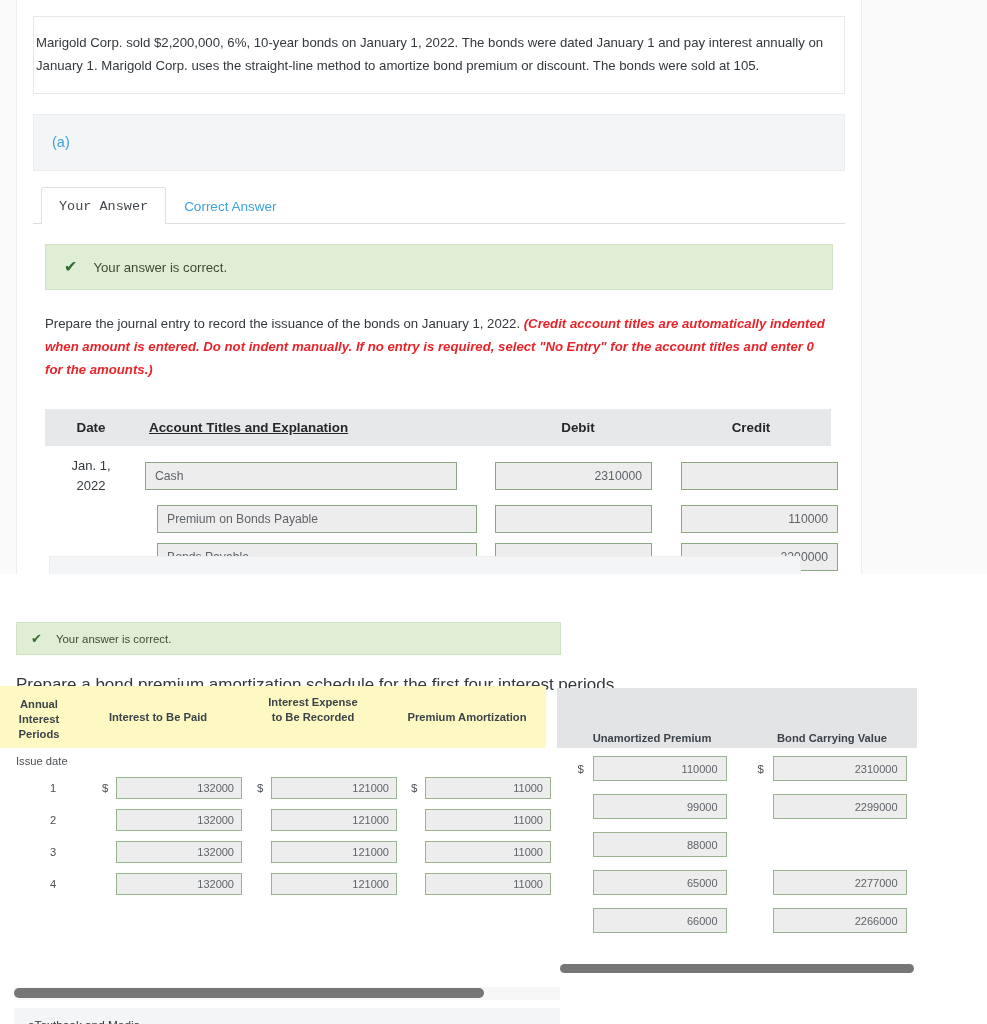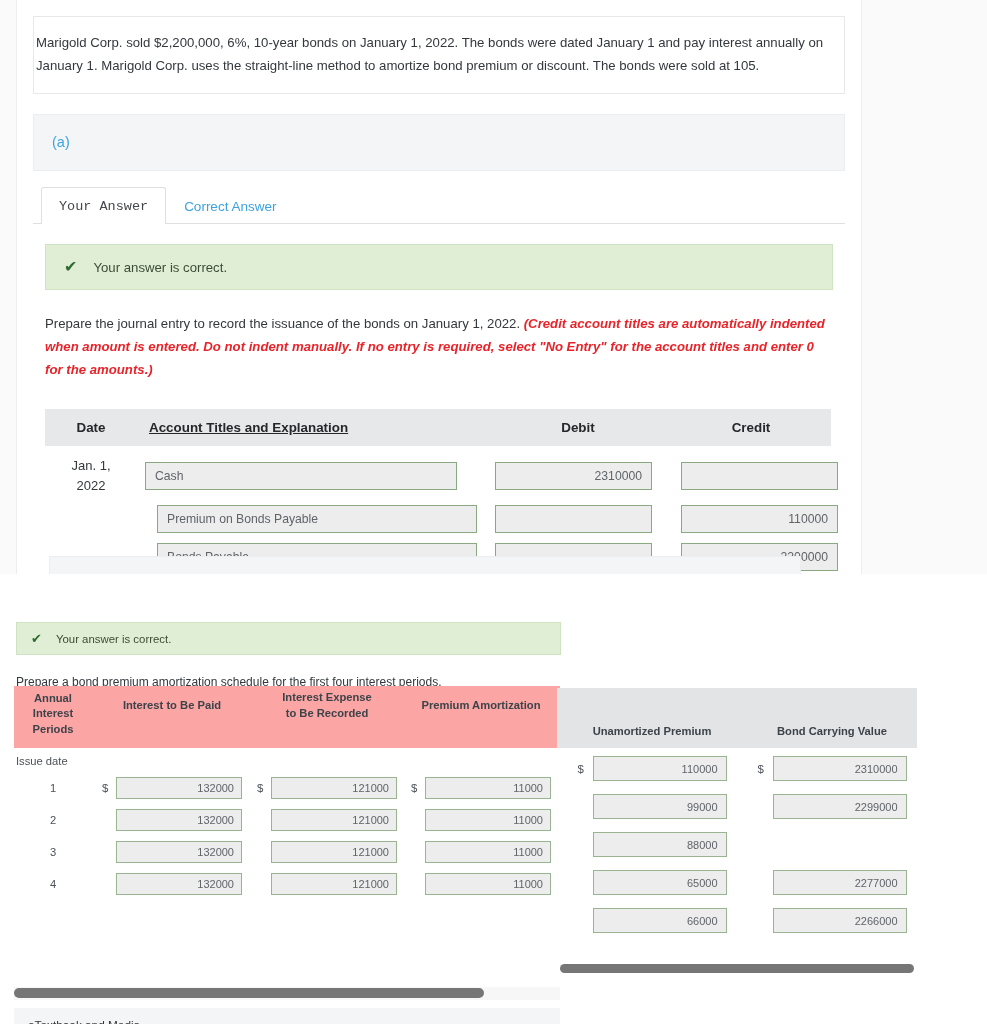--- a/index.html
+++ b/index.html
@@ -173,35 +173,35 @@
     margin: 14px 0 0 16px;
     width: 545px;
     padding: 9px 14px;
     gap: 14px;
   }
   .alert-success.small .check { font-size: 13px; }
   .alert-success.small .alert-text { font-size: 11.4px; }
 
   .sub-prompt {
     margin: 20px 0 0 16px;
-    font-size: 12px;
+    font-size: 17px;
     color: #33383d;
   }
 
   
   .amort-left {
     position: absolute; left: 0; top: 78px;
     width: 560px;
   }
   .am-head {
     display: flex;
-    align-items: center;
-    background: #fca5a5;
+    align-items: flex-end;
+    background: #fef9c3;
     height: 62px;
-    margin-left: 14px;
+    margin-left: 0;
     width: 546px;
   }
   .am-th {
     font-size: 11.2px;
     font-weight: bold;
     color: #3c4349;
     text-align: center;
     line-height: 1.35;
     padding-bottom: 23px;
   }
@@ -274,21 +274,21 @@
     height: 60px;
     width: 360px;
     display: flex;
     align-items: flex-end;
   }
   .ar-th {
     font-size: 11.2px;
     font-weight: bold;
     color: #3c4349;
     text-align: center;
-    padding-bottom: 11px;
+    padding-bottom: 4px;
   }
   .ar-th.up { width: 190px; }
   .ar-th.bcv { width: 170px; }
 
   .ar-row { display: flex; align-items: center; margin-top: 13px; }
   .ar-row.first { margin-top: 8px; }
   .ar-cellwrap { width: 190px; display: flex; align-items: center; justify-content: center; gap: 7px; }
   .ar-cellwrap.b { width: 170px; }
   .ar-fld {
     background: #ededed;

